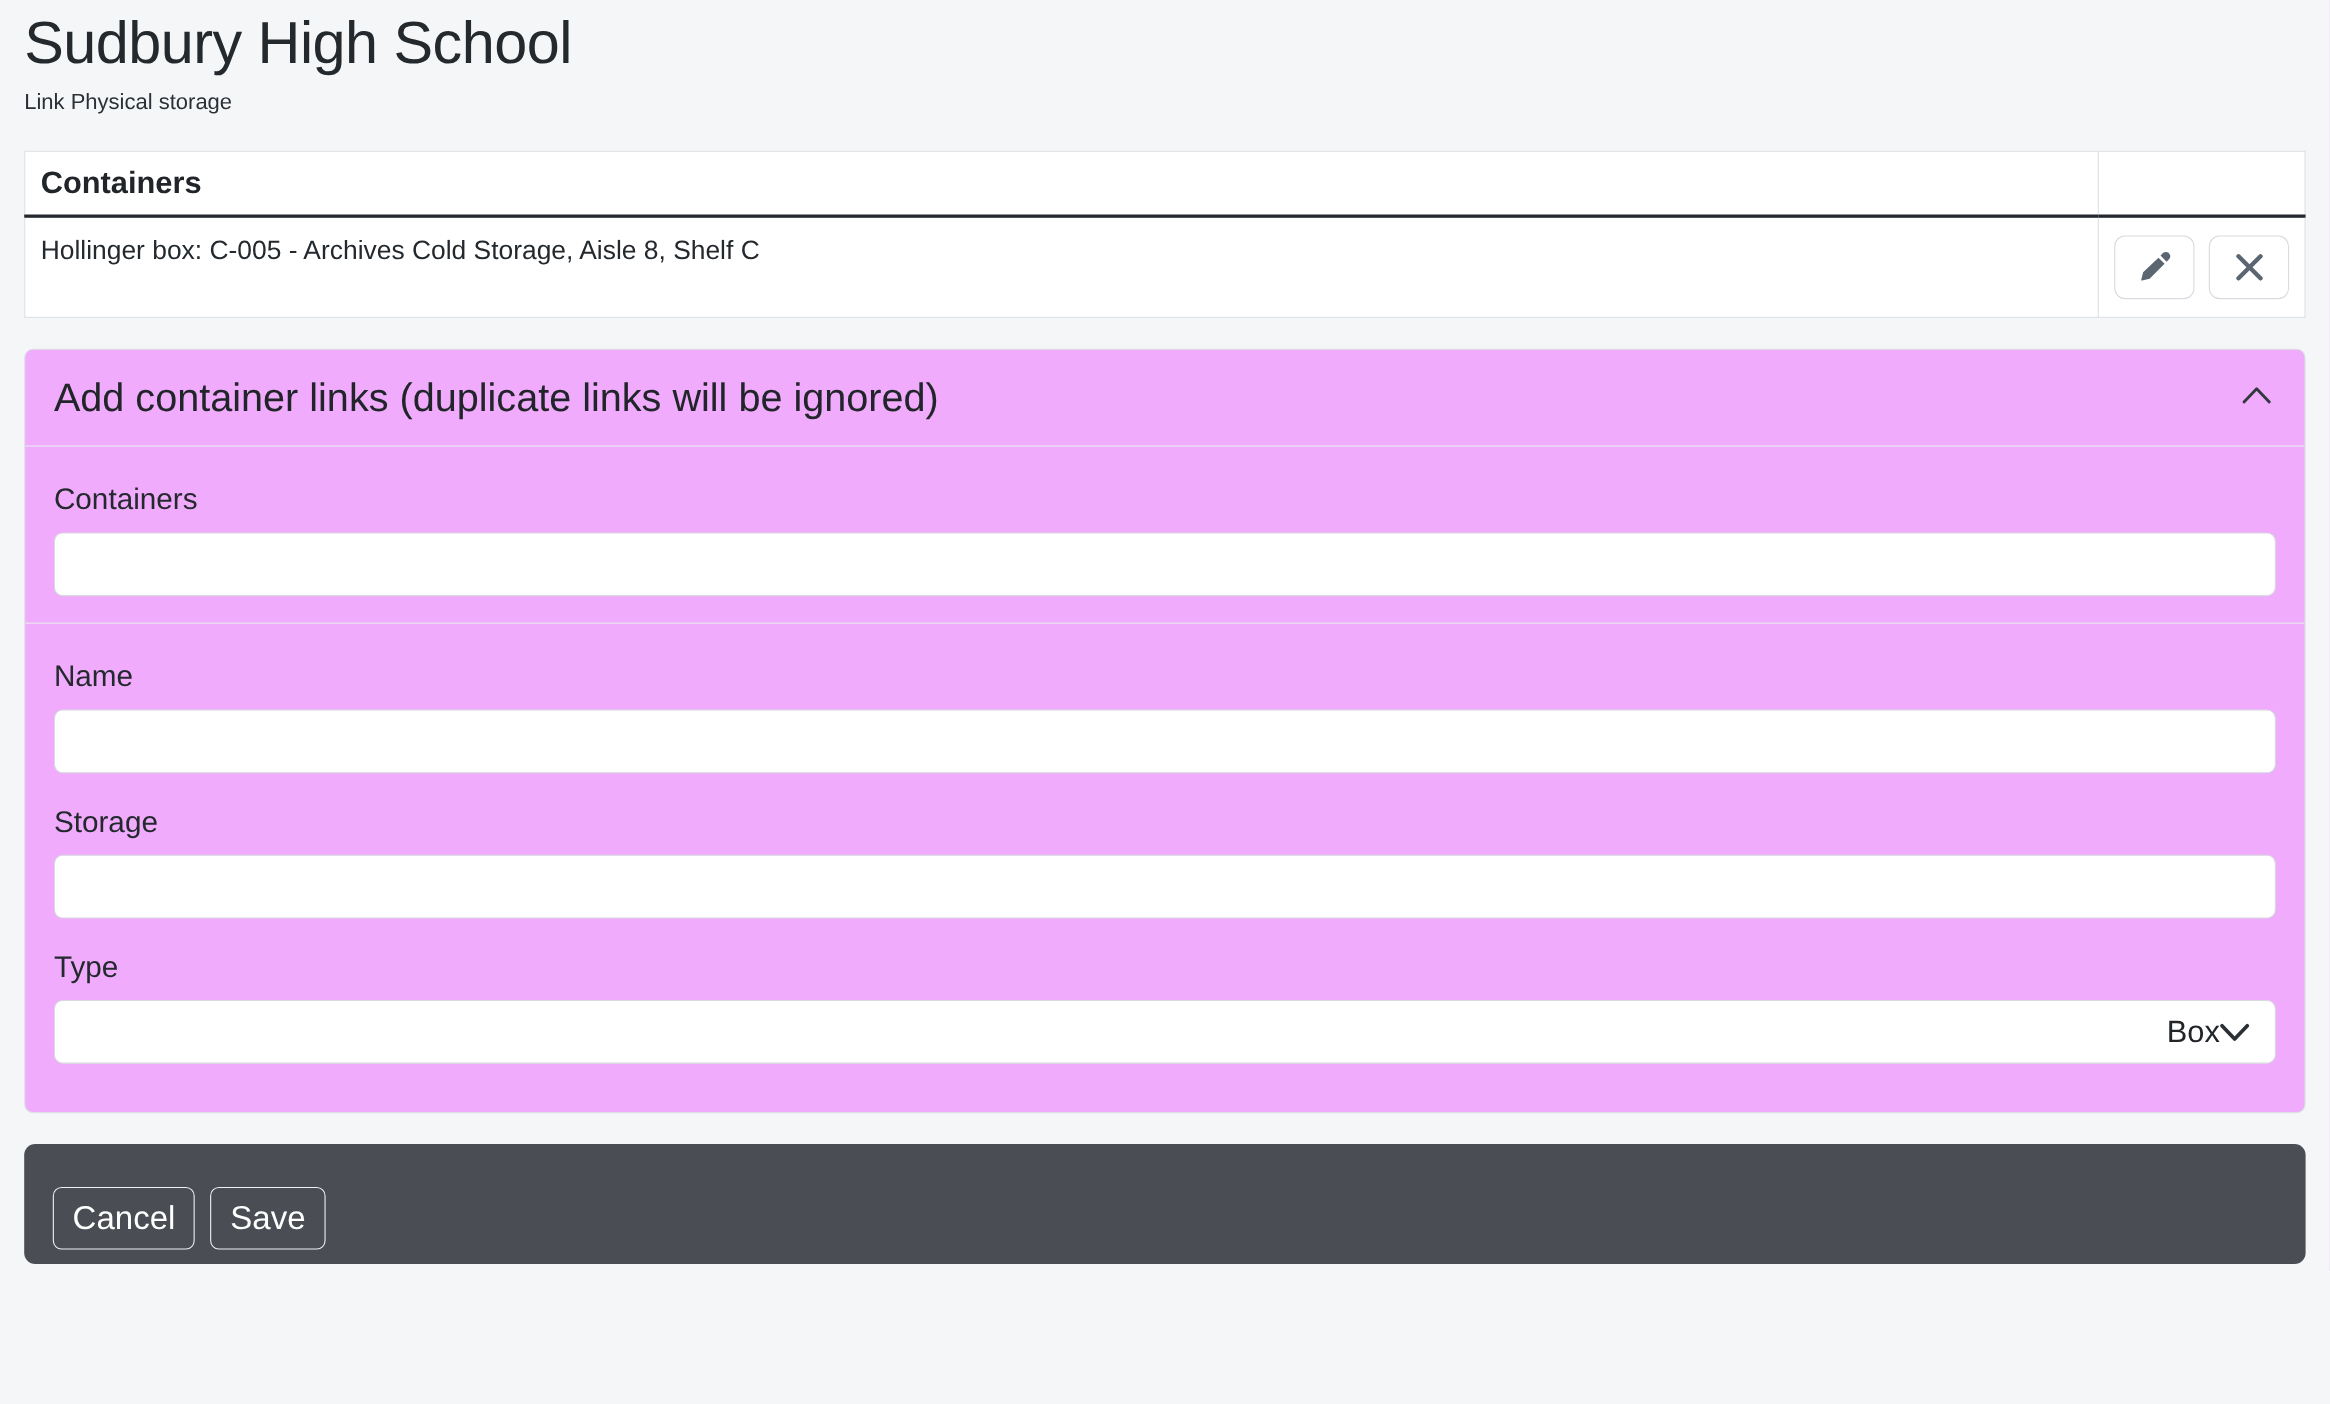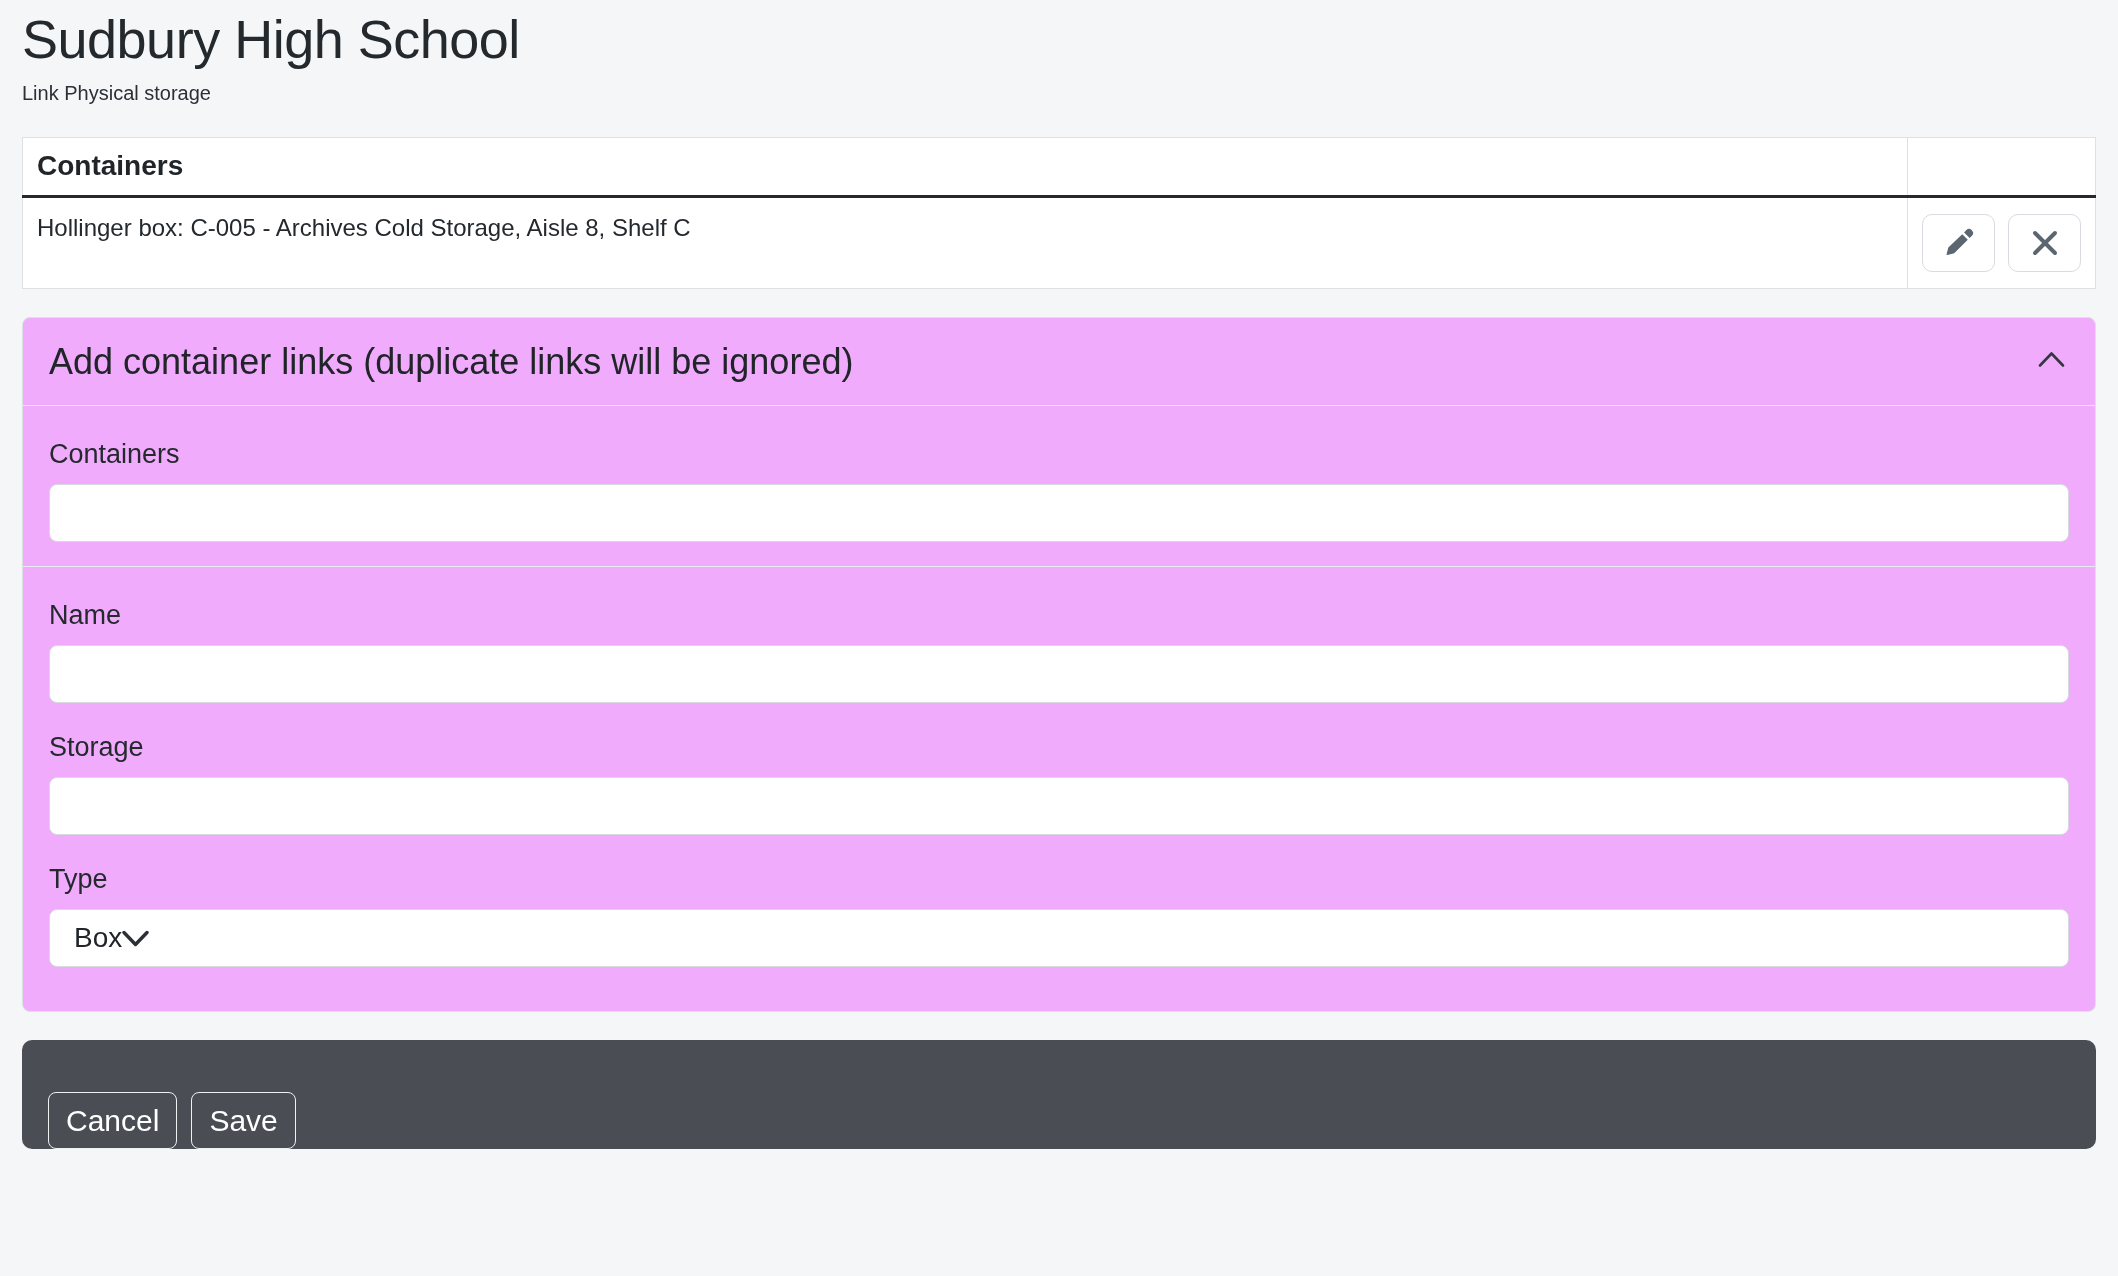--- a/index.html
+++ b/index.html
@@ -110,35 +110,35 @@
     outline:none;
   }
   .select-box {
     width:100%;
     height:58px;
     border:1px solid #d6dade;
     border-radius:8px;
     background:#ffffff;
     display:flex;
     align-items:center;
-    justify-content:flex-start;
+    justify-content:flex-end;
     padding:0 23px 0 24px;
     font-size:28px;
     color:#212529;
     cursor:pointer;
   }
 
   
   .footer-bar {
     margin-top:28px;
     height:109px;
     background:#4a4e54;
     border-radius:10px;
     display:flex;
-    align-items:flex-end;
+    align-items:center;
     gap:14px;
     padding:26px 0 0 26px;
   }
   .footer-btn {
     height:57px;
     padding:0 17px;
     background:transparent;
     border:1px solid #eef0f2;
     border-radius:8px;
     color:#ffffff;

